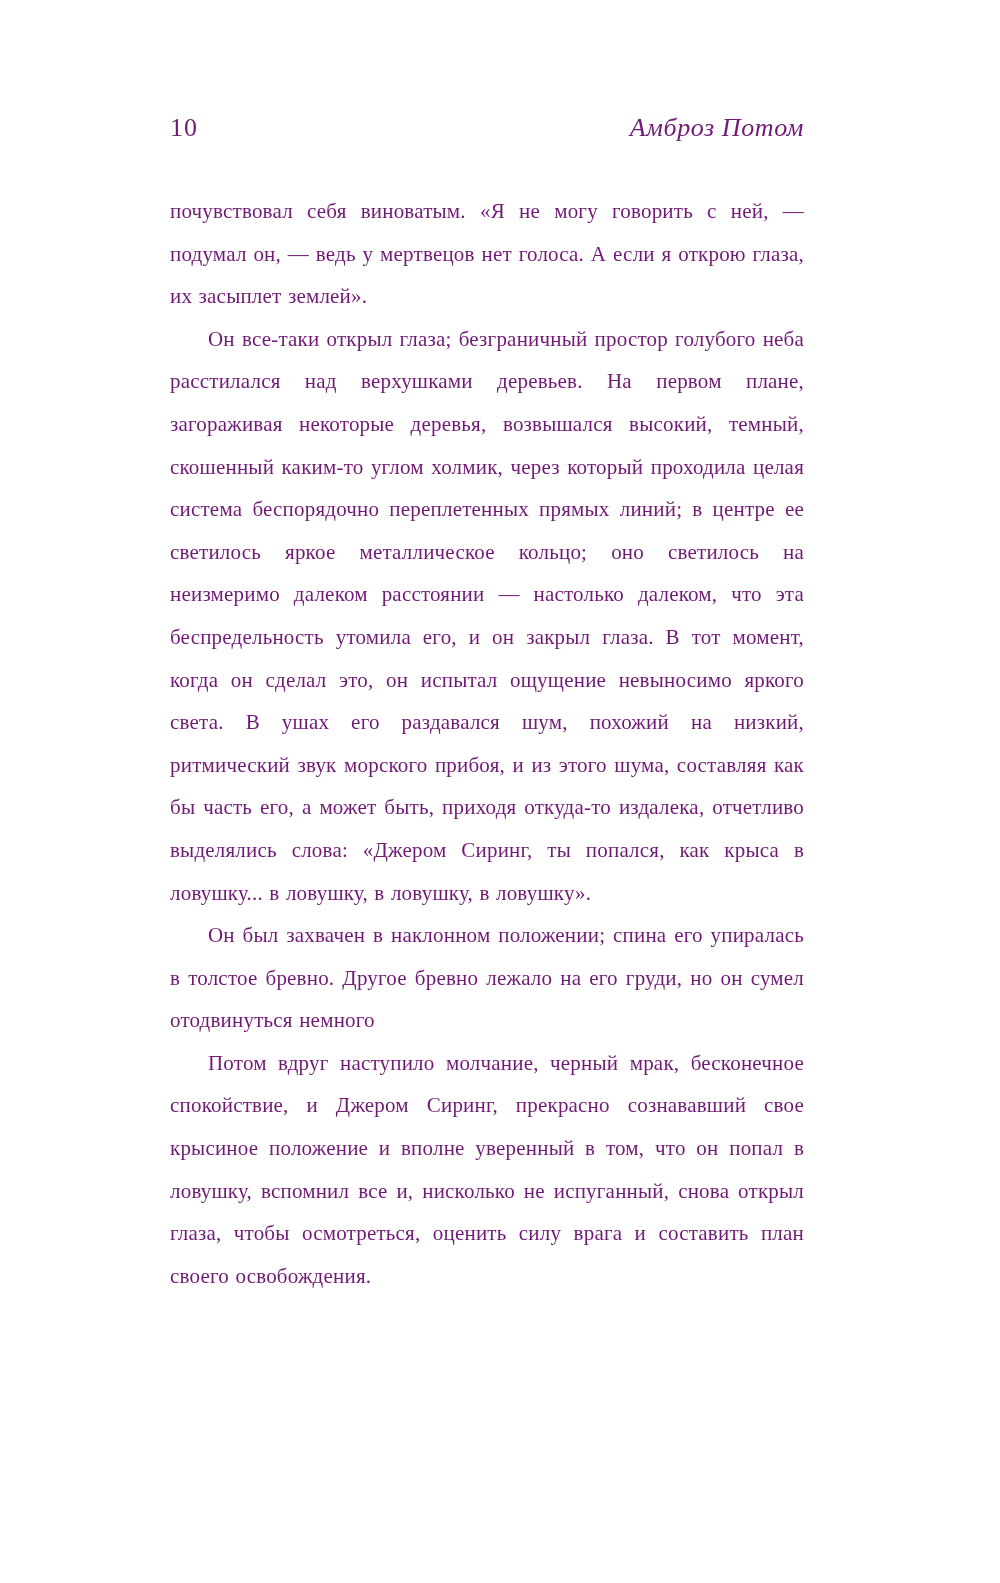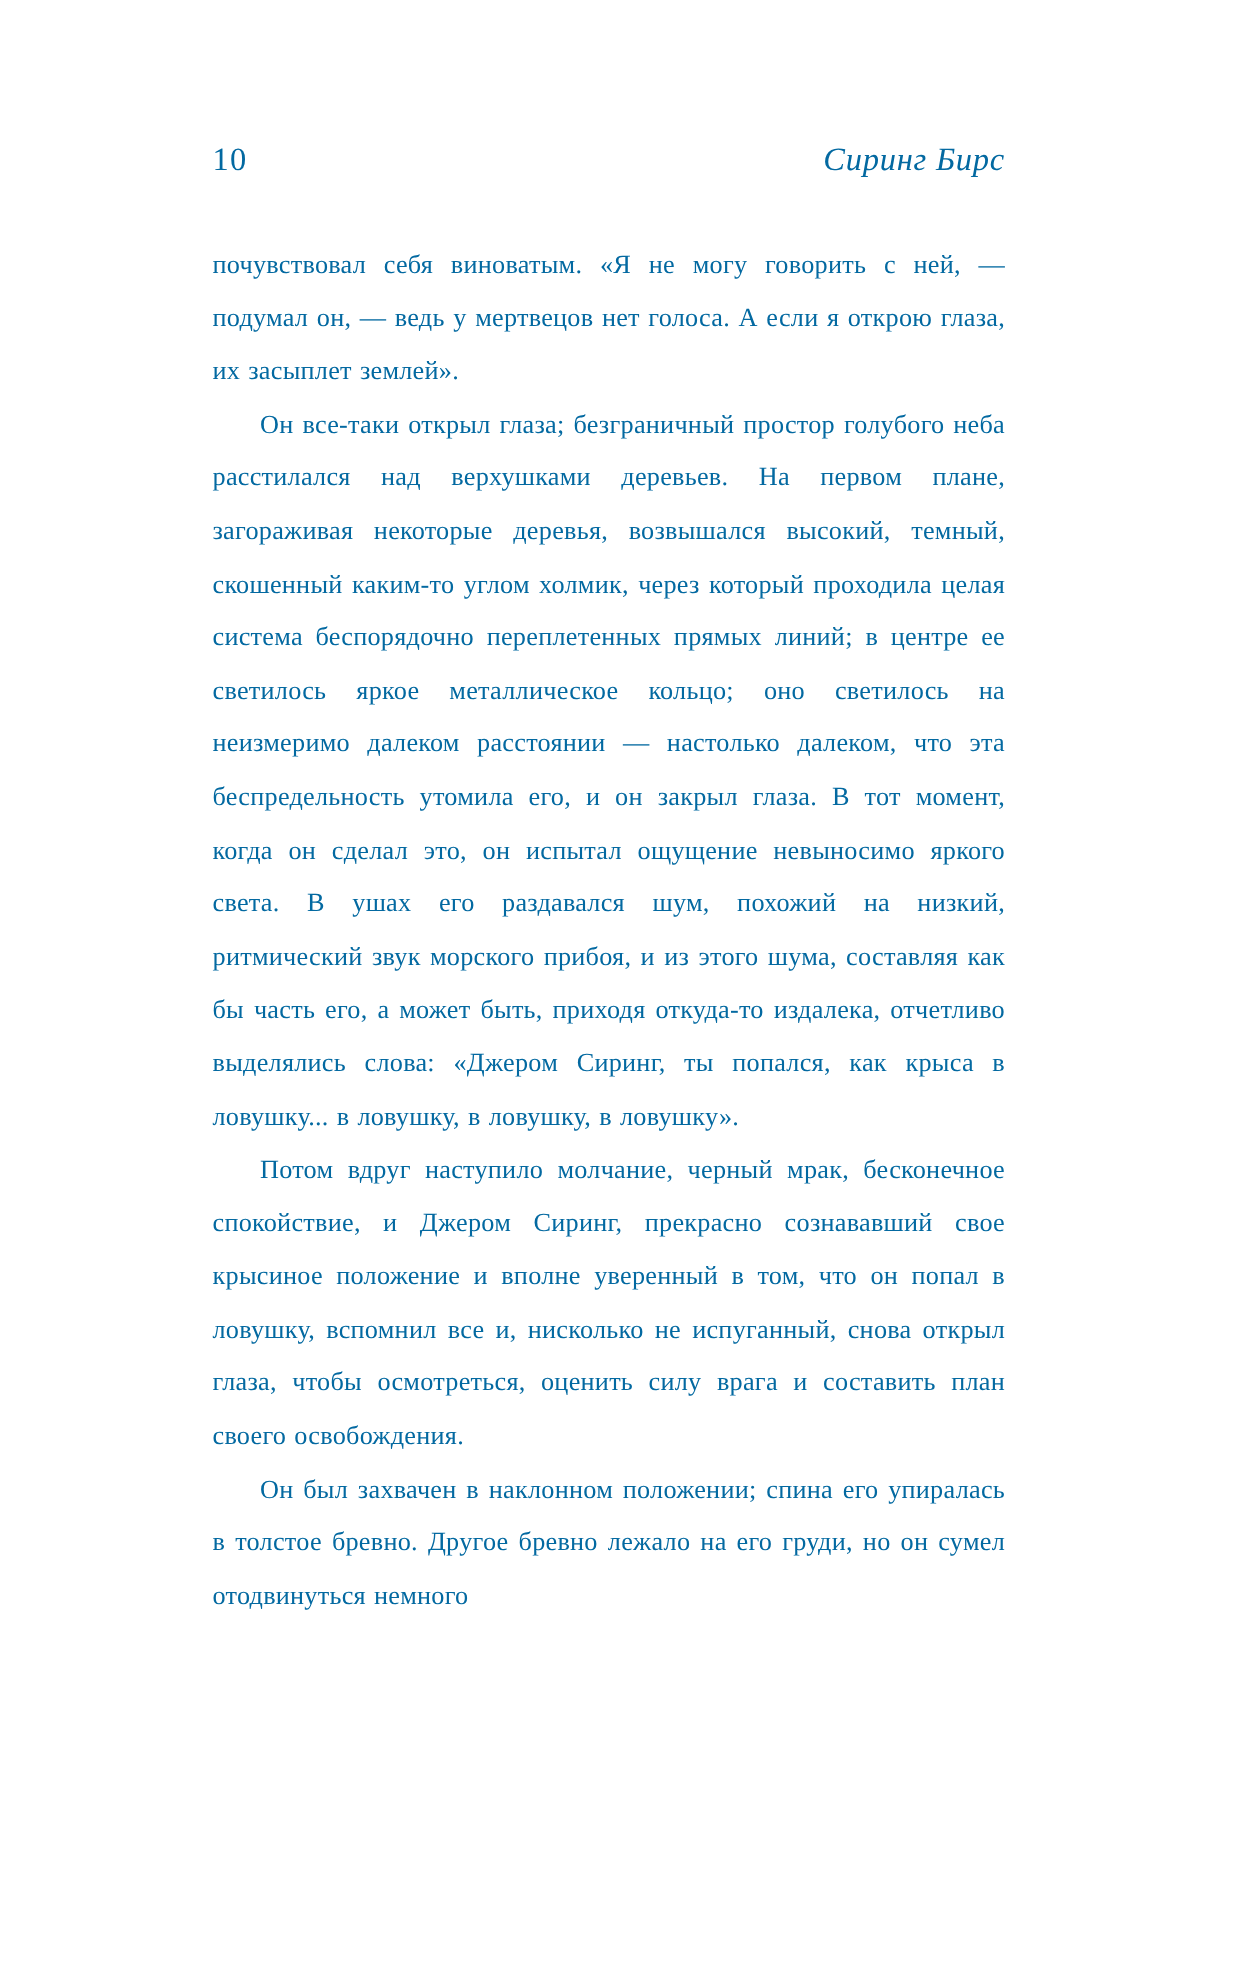--- a/index.html
+++ b/index.html
@@ -2,21 +2,21 @@
 <html lang="ru"><head>
 <meta charset="utf-8">
 <style>
   * { margin: 0; padding: 0; box-sizing: border-box; }
   html, body { background: #ffffff; }
   .page {
     position: relative;
     width: 924px;
     height: 1583px;
     background: #ffffff;
-    color: #0369a1;
+    color: #701a75;
     font-family: "Liberation Serif", "DejaVu Serif", serif;
     overflow: hidden;
   }
   .running-header {
     position: absolute;
     top: 112px;
     left: 170px;
     right: 120px;
     display: flex;
     justify-content: space-between;
@@ -50,23 +50,23 @@
     text-indent: 0;
   }
 </style>
 </head>
 <body>
 
 <div class="page">
 
   <div class="running-header">
     <span class="page-number">10</span>
-    <span class="running-title">Сиринг Бирс</span>
+    <span class="running-title">Амброз Потом</span>
   </div>
 
   <div class="page-body">
     <p class="continuation">почувствовал себя виноватым. «Я не могу говорить с ней, — подумал он, — ведь у мертвецов нет голоса. А если я открою глаза, их засыплет землей».</p>
     <p>Он все-таки открыл глаза; безграничный простор голубого неба расстилался над верхушками деревьев. На первом плане, загораживая некоторые деревья, возвышался высокий, темный, скошенный каким-то углом холмик, через который проходила целая система беспорядочно переплетенных прямых линий; в центре ее светилось яркое металлическое кольцо; оно светилось на неизмеримо далеком расстоянии — настолько далеком, что эта беспредельность утомила его, и он закрыл глаза. В тот момент, когда он сделал это, он испытал ощущение невыносимо яркого света. В ушах его раздавался шум, похожий на низкий, ритмический звук морского прибоя, и из этого шума, составляя как бы часть его, а может быть, приходя откуда-то издалека, отчетливо выделялись слова: «Джером Сиринг, ты попался, как крыса в ловушку... в ловушку, в ловушку, в ловушку».</p>
+    <p>Он был захвачен в наклонном положении; спина его упиралась в толстое бревно. Другое бревно лежало на его груди, но он сумел отодвинуться немного</p>
     <p>Потом вдруг наступило молчание, черный мрак, бесконечное спокойствие, и Джером Сиринг, прекрасно сознававший свое крысиное положение и вполне уверенный в том, что он попал в ловушку, вспомнил все и, нисколько не испуганный, снова открыл глаза, чтобы осмотреться, оценить силу врага и составить план своего освобождения.</p>
-    <p>Он был захвачен в наклонном положении; спина его упиралась в толстое бревно. Другое бревно лежало на его груди, но он сумел отодвинуться немного</p>
   </div>
 
 </div>
 
 </body></html>

